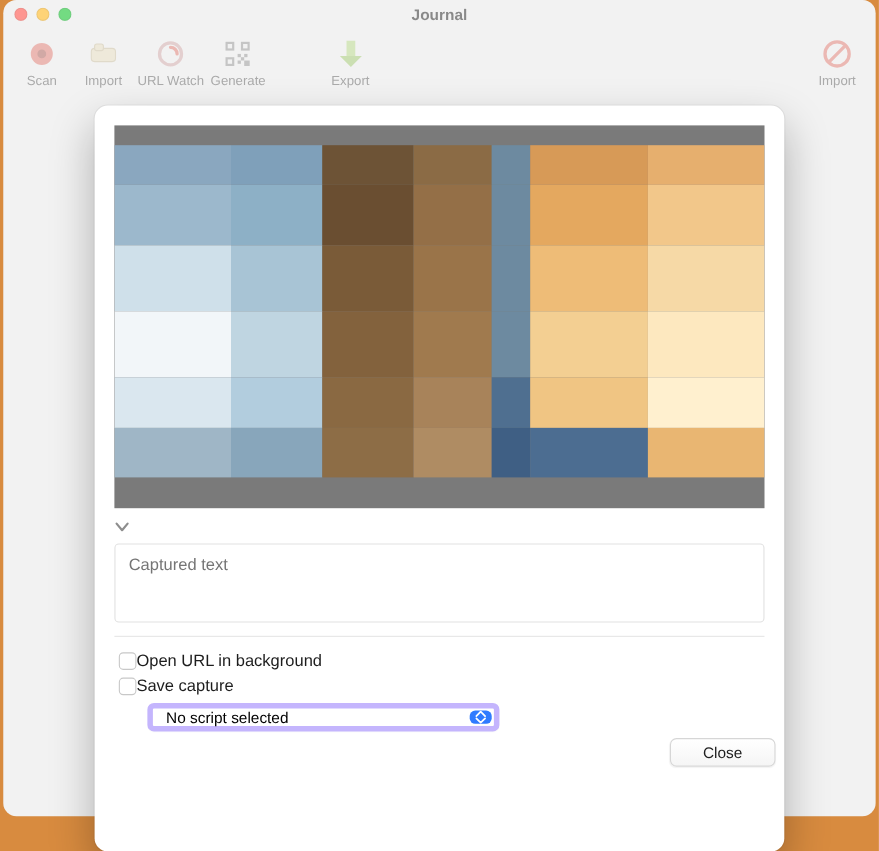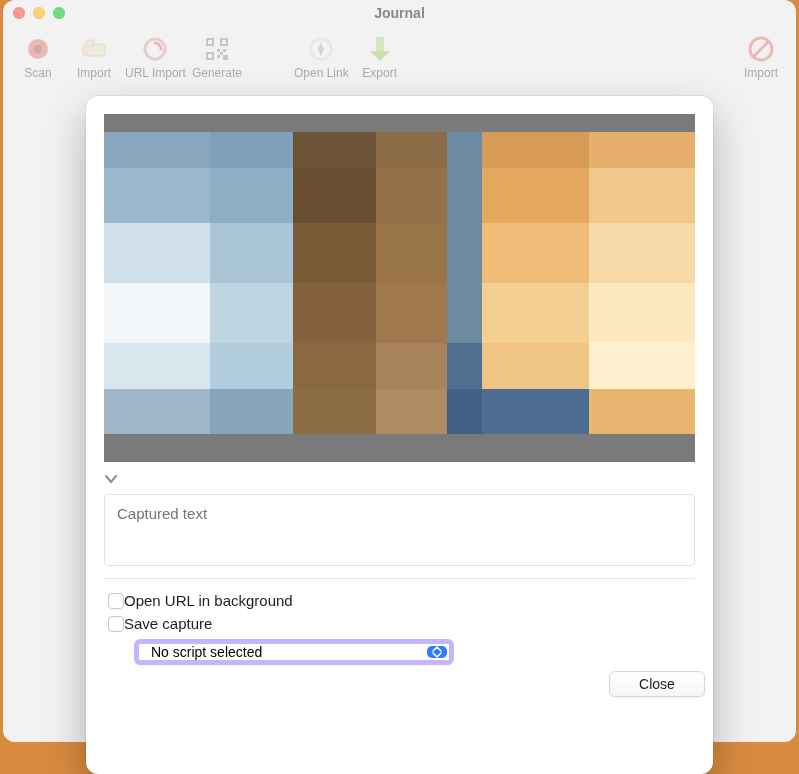--- a/index.html
+++ b/index.html
@@ -208,21 +208,21 @@
       <span>Import</span>
     </div>
 
     <div class="tb-item">
       <div class="tb-icon">
         <svg width="28" height="28" viewBox="0 0 28 28">
             <circle cx="14" cy="14" r="10" fill="none" stroke="#c48a8a" stroke-width="3"></circle>
             <path d="M14 8 A6 6 0 0 1 20 14" fill="none" stroke="#d94b3d" stroke-width="3" stroke-linecap="round"></path>
           </svg>
       </div>
-      <span>URL Import</span>
+      <span>URL Watch</span>
     </div>
 
     <div class="tb-item">
       <div class="tb-icon">
         <svg width="28" height="28" viewBox="0 0 28 28" fill="#6f6f6f">
           <rect x="3" y="3" width="8" height="8"></rect>
             <rect x="5" y="5" width="4" height="4" fill="#ececec"></rect>
           <rect x="17" y="3" width="8" height="8"></rect>
             <rect x="19" y="5" width="4" height="4" fill="#ececec"></rect>
           <rect x="3" y="17" width="8" height="8"></rect>
@@ -232,30 +232,20 @@
           <rect x="17" y="17" width="3" height="3"></rect>
             <rect x="14" y="20" width="3" height="3"></rect>
           <rect x="20" y="20" width="5" height="5"></rect>
         </svg>
       </div>
       <span>Generate</span>
     </div>
 
     <div style="width:40px"></div>
 
-    <div class="tb-item">
-      <div class="tb-icon">
-        <svg width="28" height="28" viewBox="0 0 28 28">
-            <circle cx="14" cy="14" r="11" fill="#dedede" stroke="#b0b0b0"></circle>
-            <circle cx="14" cy="14" r="8" fill="#f3f3f3"></circle>
-            <path d="M14 7 L17 14 L14 21 L11 14 Z" fill="#9a9a9a"></path>
-          </svg>
-      </div>
-      <span>Open Link</span>
-    </div>
 
     <div class="tb-item">
       <div class="tb-icon">
         <svg width="24" height="28" viewBox="0 0 24 28">
             <rect x="8" y="2" width="8" height="14" fill="#9fce5a"></rect>
             <path d="M2 16 L22 16 L12 26 Z" fill="#7fb63a"></path>
           </svg>
       </div>
       <span>Export</span>
     </div>

